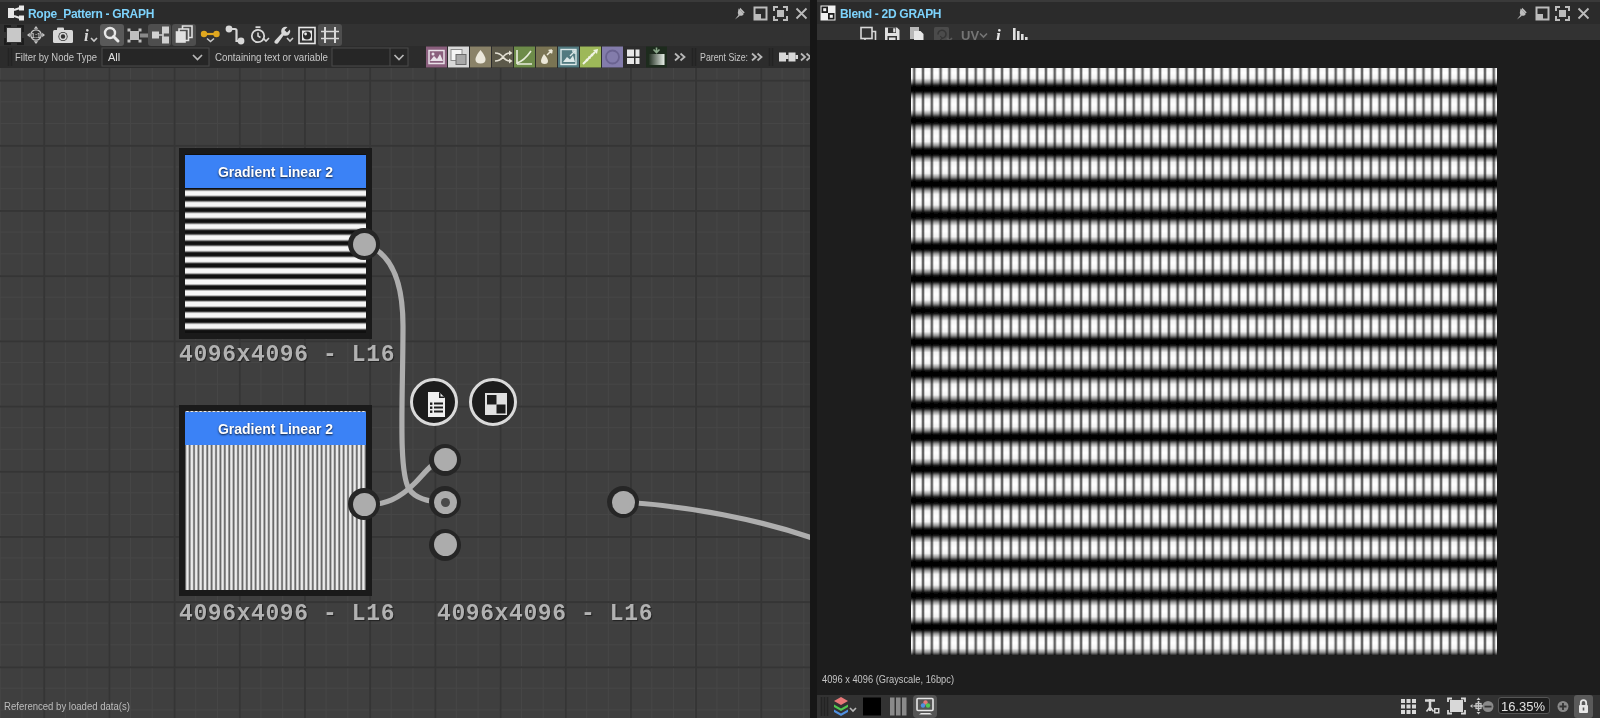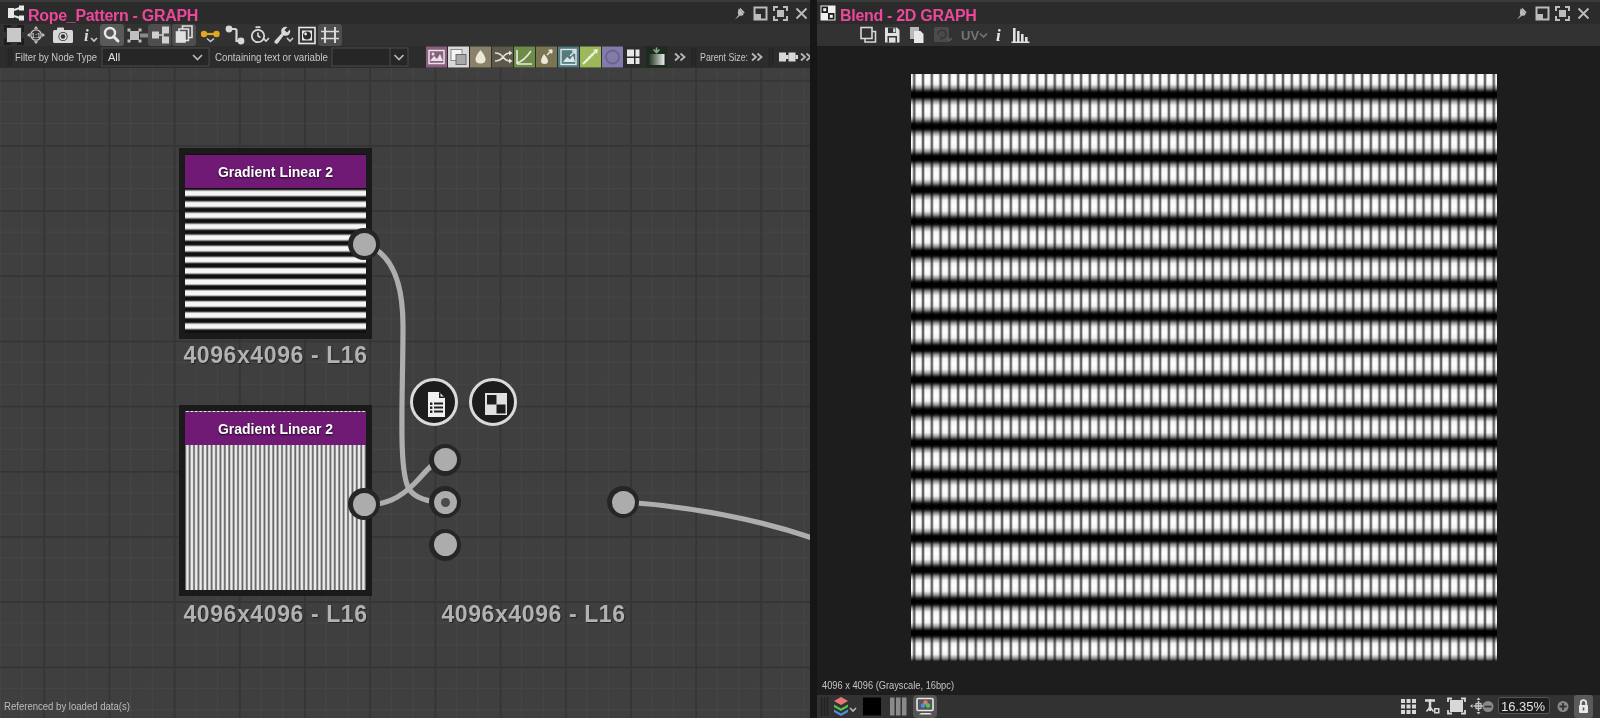--- a/index.html
+++ b/index.html
@@ -3,21 +3,21 @@
 <meta charset="utf-8">
 <style>
 * { margin:0; padding:0; box-sizing:border-box; }
 html,body { width:1600px; height:718px; overflow:hidden; background:#111; }
 body { font-family:"Liberation Sans", sans-serif; }
 #app { position:absolute; left:0; top:0; width:1600px; height:718px; }
 
 
 #left { position:absolute; left:0; top:0; width:812px; height:718px; background:#3f3f3f; }
 .titlebar { position:absolute; left:0; top:0; right:0; height:24px; background:#2b2b2b; border-top:2px solid #3a3a3a; }
-.titlebar .ttext { position:absolute; top:5px; font-size:16px; font-weight:bold; color:#ec4899; letter-spacing:-0.3px; }
+.titlebar .ttext { position:absolute; top:5px; font-size:12px; font-weight:bold; color:#7dd3fc; letter-spacing:-0.3px; }
 .winbtns { position:absolute; top:4px; right:0; }
 .winbtns svg { display:inline-block; }
 
 #ltoolbar { position:absolute; left:0; top:24px; width:812px; height:22px; background:#323232; }
 #lfilter { position:absolute; left:0; top:46px; width:812px; height:22px; background:#2c2c2c; }
 
 #lgraph { position:absolute; left:0; top:68px; width:810px; height:650px; overflow:hidden;
   background-color:#3f3f3f;
   background-image:
     linear-gradient(#353535 2px, transparent 2px),
@@ -26,35 +26,35 @@
     linear-gradient(90deg, #464646 1px, transparent 1px);
   background-size: 65.2px 65.2px, 65.2px 65.2px, 21.73px 21.73px, 21.73px 21.73px;
   background-position: 0 11.6px, 43.2px 0, 0 11.6px, 21.47px 0;
 }
 #divider { position:absolute; left:810px; top:0; width:7px; height:718px; background:#161616; }
 
 
 .node { position:absolute; border:6px solid #1a1a1a; background:#0a0a0a; }
 .nodehead { position:absolute; left:0; right:0; top:1px; height:33px; display:flex; align-items:center; justify-content:center;
   font-size:14px; font-weight:bold; }
-.redhead { background:#701a75; color:#fff; text-shadow:0 1px 2px rgba(0,0,0,0.8);text-align:center; }
+.redhead { background:#3b82f6; color:#fff; text-shadow:0 1px 2px rgba(0,0,0,0.8);text-align:center; }
 .grayhead { background:#b4b4b4; color:#000; }
-.nodelabel { position:absolute; font-size:23px; font-weight:bold; color:#b2b2b2; text-shadow:1px 1px 1px #222; white-space:nowrap; letter-spacing:0.6px; }
+.nodelabel { position:absolute; font-size:23px; font-weight:bold; color:#b2b2b2; text-shadow:1px 1px 1px #222; white-space:nowrap; letter-spacing:0.6px;font-family:Liberation Mono, monospace; }
 
 .conn { position:absolute; width:32px; height:32px; border-radius:50%; background:#262626; }
 .conn i { position:absolute; left:4.5px; top:4.5px; width:23px; height:23px; border-radius:50%; background:#acacac; }
 .conn i u { position:absolute; left:7px; top:7px; width:9px; height:9px; border-radius:50%; background:#4a4a4a; }
 
 .cbtn { position:absolute; width:48px; height:48px; border-radius:50%; background:#1d1d1d; border:3.5px solid #dadada; }
 
 
 #right { position:absolute; left:817px; top:0; width:783px; height:718px; background:#1d1d1d; }
 #right .titlebar { background:#2b2b2b; }
 #rtoolbar { position:absolute; left:0; top:24px; width:783px; height:22px; background:#323232;padding-left:40px; }
-#rview { position:absolute; left:0; top:46px; width:783px; height:649px; background:#1d1d1d; overflow:hidden; }
+#rview { position:absolute; left:0; top:40px; width:783px; height:649px; background:#1d1d1d; overflow:hidden; }
 #rbottom { position:absolute; left:0; top:695px; width:783px; height:23px; background:#323232; }
 </style>
 </head>
 <body>
 <div id="app">
   <div id="left">
     <div id="lgraph">
 
       <svg width="810" height="650" viewBox="0 0 810 650" style="position:absolute;left:0;top:0">
         <g fill="none" stroke="#aeaeae" stroke-width="5.2">

